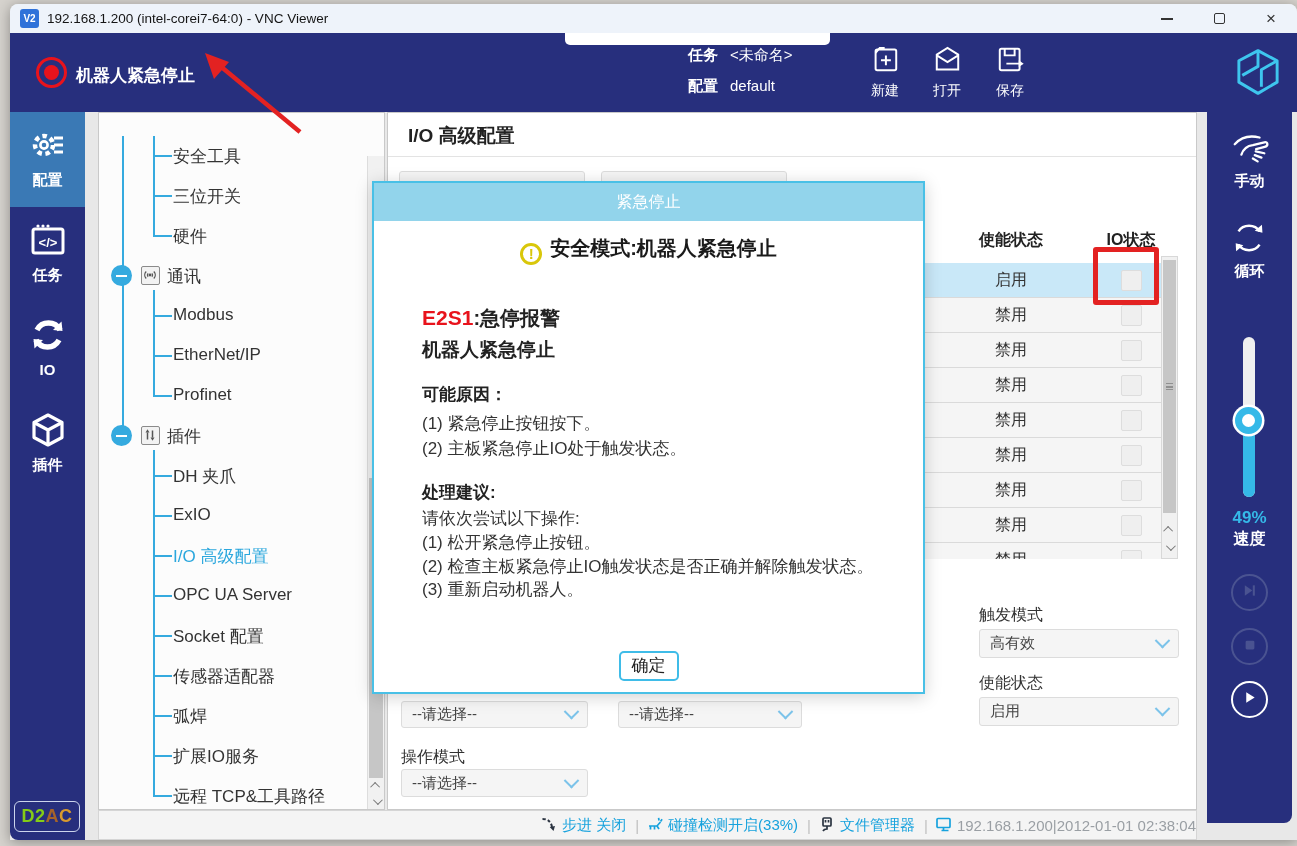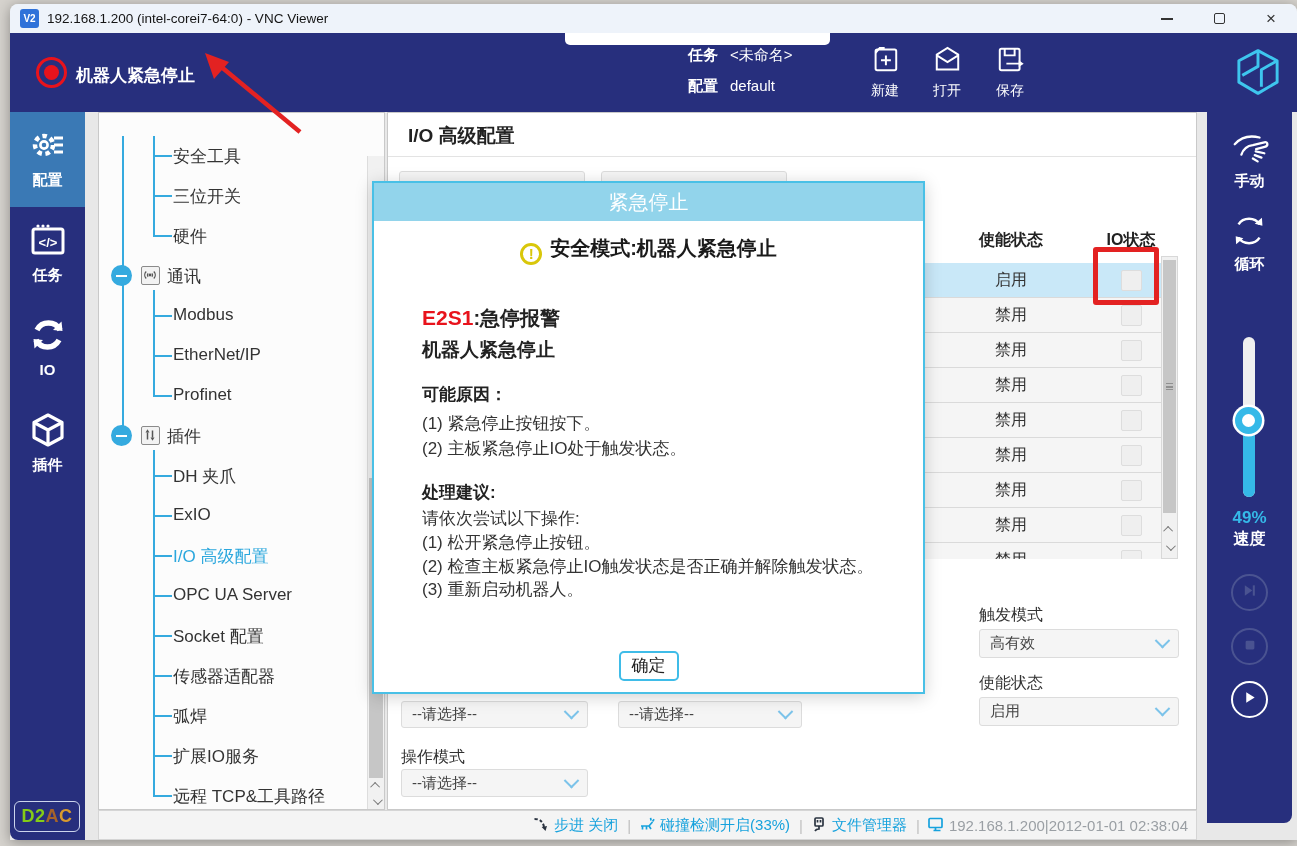--- a/index.html
+++ b/index.html
@@ -122,46 +122,46 @@
   .sel-a { left:13px; top:588px; width:187px; height:27px; }
   .sel-b { left:230px; top:588px; width:184px; height:27px; }
   .lab-opmode { left:13px; top:634px; }
   .sel-c { left:13px; top:656px; width:187px; height:28px; }
 
   
   .right-sidebar { position:absolute; right:5px; top:79px; width:85px; bottom:17px; background:var(--navy,#272f7d); border-radius:0 0 8px 0; }
   .rs-btn { position:absolute; left:0; width:85px; text-align:center; color:#fff; cursor:pointer; }
   .rs-btn svg { width:42px; height:36px; }
   .rs-btn .rs-lbl { display:block; font-size:15px; font-weight:bold; margin-top:2px;font-family:Liberation Serif, serif; }
-  .rs-manual { top:18px; } .rs-cycle { top:101px;text-align:center; }
+  .rs-manual { top:18px; } .rs-cycle { top:108px;text-align:center; }
   .slider-track { position:absolute; left:36px; top:225px; width:12px; height:160px; border-radius:6px; background:#efefef; }
   .slider-fill { position:absolute; left:0; bottom:0; width:12px; height:76px; border-radius:0 0 6px 6px; background:var(--cyan,#35b9e8); }
   .slider-thumb { position:absolute; left:-8px; top:70px; width:27px; height:27px; border-radius:50%;
     background:#fff; border:7px solid var(--cyan,#35b9e8); box-shadow:0 0 0 2.5px #fff; cursor:grab; }
   .speed-pct { position:absolute; top:396px; width:100%; text-align:center; color:var(--cyan,#35b9e8); font-size:17px; font-weight:bold; }
   .speed-lbl { position:absolute; top:417px; width:100%; text-align:center; color:#fff; font-size:16px; font-weight:bold; }
   .pb-btn { position:absolute; left:24px; width:37px; height:37px; border-radius:50%; border:2px solid #4a5391;
     display:flex; align-items:center; justify-content:center; cursor:pointer; }
   .pb-btn.dim svg { opacity:1; }
   .pb-skip { top:462px; } .pb-stop { top:516px; }
   .pb-play { top:569px; border:2.5px solid #fff; }
 
   
   .status-bar { position:absolute; left:88px; right:100px; bottom:0; height:30px; background:#f4f4f4;
-    border:1px solid #d5d5d5; display:flex; align-items:center; justify-content:flex-end; padding-right:8px;
+    border:1px solid #d5d5d5; display:flex; align-items:center; justify-content:flex-end; 
     font-size:15px; color:var(--st-cyan,#17a2dd); }
   .status-bar .sb-item { display:flex; align-items:center; margin-left:7px; cursor:pointer; }
   .status-bar svg { width:18px; height:18px; margin-right:4px; }
   .sb-sep { color:#c0c0c0; margin-left:9px; }
   .sb-conn { color:#9a9fa4; cursor:default; }
 
   
   .dialog { position:absolute; left:362px; top:148px; width:553px; height:513px; background:#fff;
     border:2px solid var(--dlg-border,#49c0e6); z-index:50; box-shadow:0 3px 16px rgba(0,0,0,.18); }
-  .dlg-title { height:38px; background:var(--dlg-title,#92d4eb); color:#fff; font-size:20px; text-align:center; line-height:38px; }
+  .dlg-title { height:38px; background:var(--dlg-title,#92d4eb); color:#fff; font-size:16px; text-align:center; line-height:38px; }
   .dlg-sub { position:absolute; top:52px; left:0; right:0; text-align:center; font-size:20px; font-weight:bold; color:#1a1a1a; }
   .warn-ic { display:inline-block; width:22px; height:22px; border-radius:50%; border:3px solid var(--warn,#d9c70a);
     color:var(--warn,#d9c70a); font-size:15px; font-weight:bold; line-height:16px; text-align:center; vertical-align:-4px; margin-right:8px; }
   .dlg-line { position:absolute; left:48px; font-size:17px; color:#333; }
   .l-code { top:122px; font-size:20px; font-weight:bold; color:#222; }
   .l-code .code { color:var(--alert-red,#e8131c); font-size:21px; }
   .l-desc { top:154px; font-size:19px; font-weight:bold; color:#222; }
   .l-causes-t { top:200px; font-weight:bold; color:#222; }
   .l-cause1 { top:229px; } .l-cause2 { top:254px; }
   .l-sug-t { top:298px; font-weight:bold; color:#222; }

